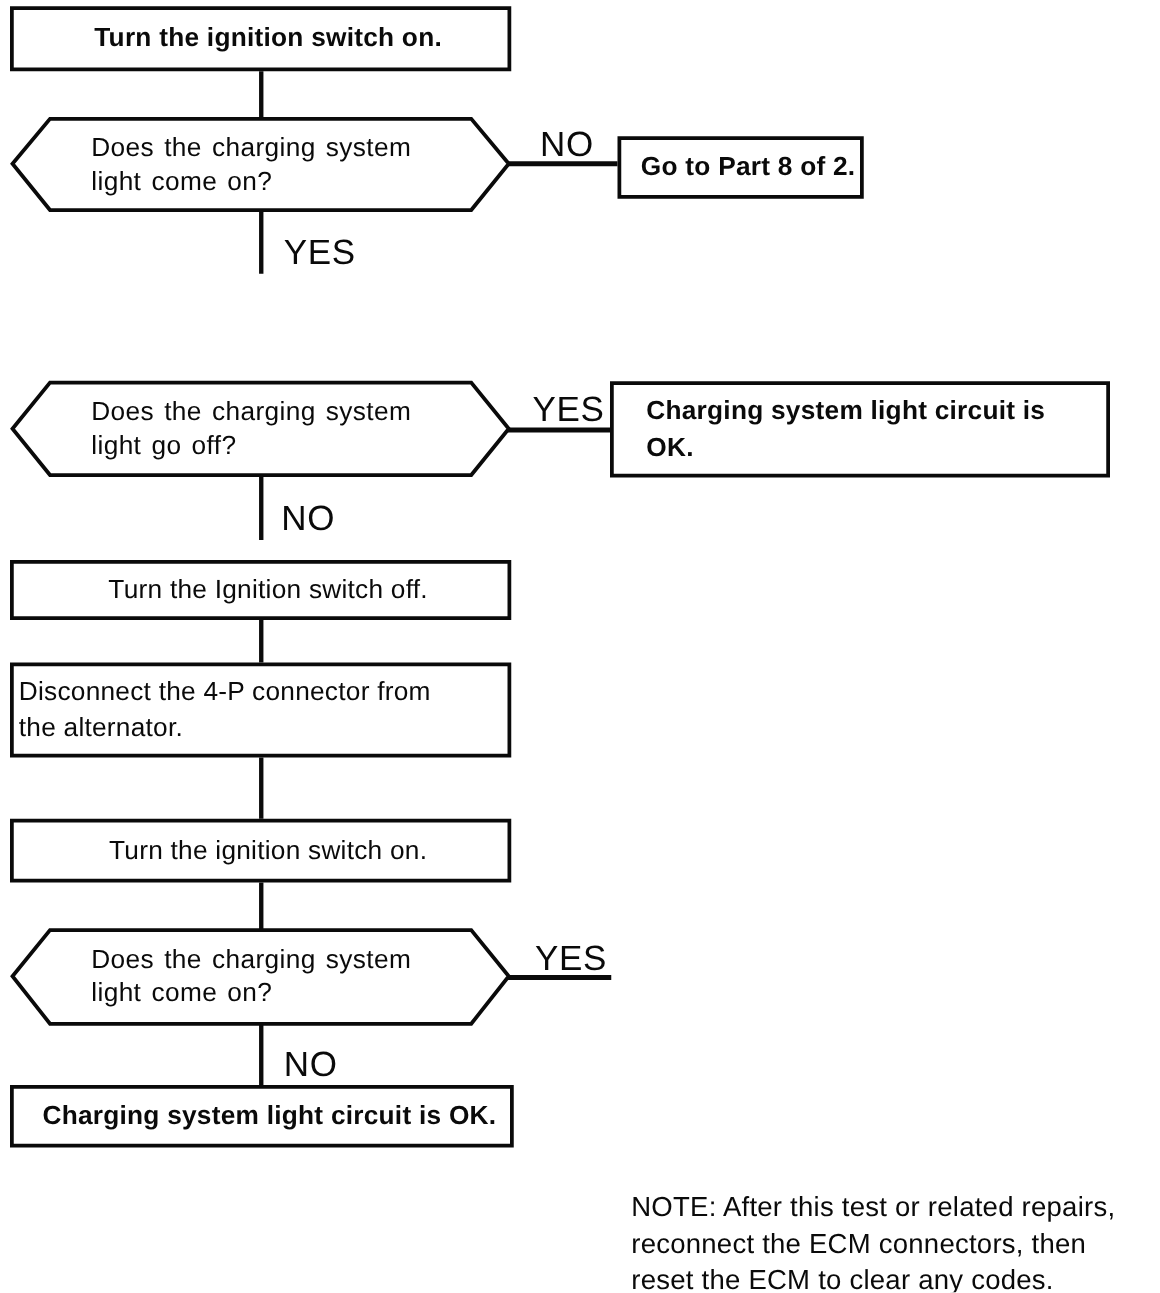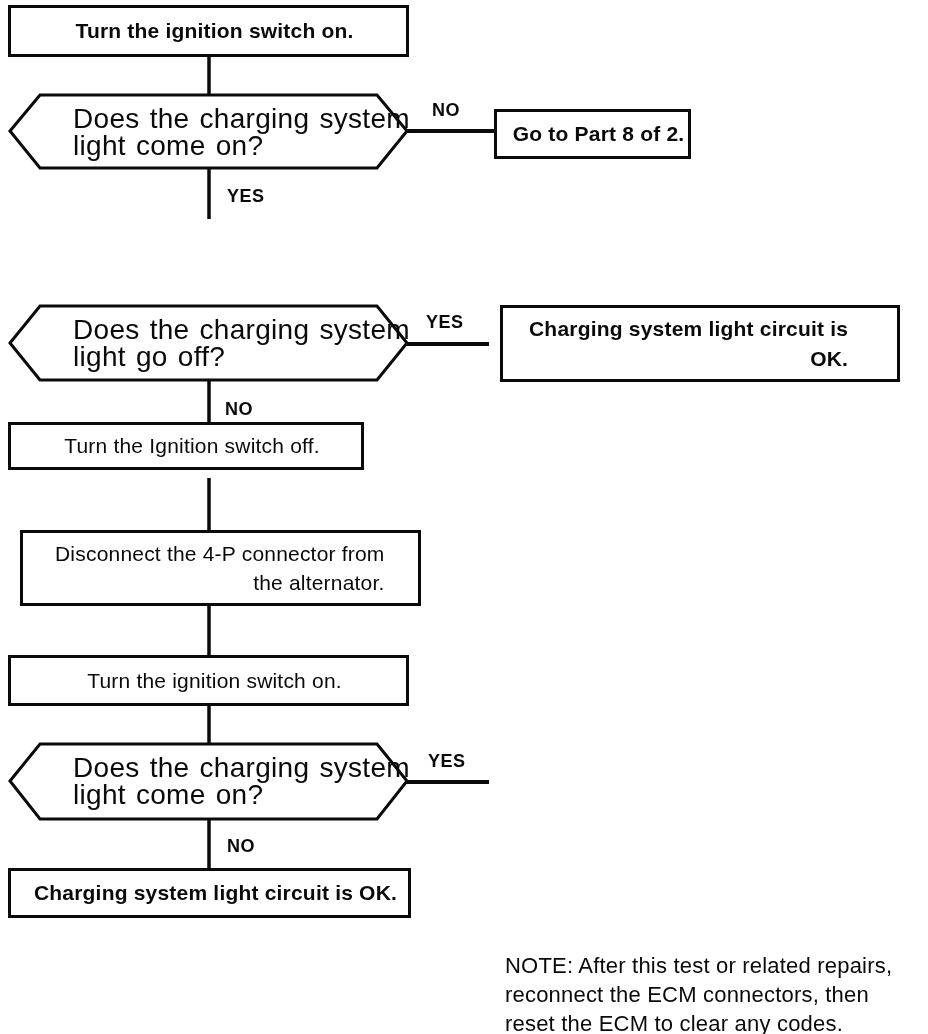--- a/index.html
+++ b/index.html
@@ -34,37 +34,36 @@
     line-height: 28px;
     letter-spacing: 0.2px;
   }
   .box.center {
     justify-content: center;
     text-align: center;
     padding-left: 12px;
   }
   .box.leftpad {
     justify-content: flex-start;
-    text-align: right;
-    margin-left: 12px;
+    text-align: left;
   }
   .bold { font-weight: bold; }
   .multi { white-space: pre-line; }
   .hex-text {
     position: absolute;
-    font-size: 28px;
+    font-size: 21px;
     line-height: 27px;
     white-space: pre-line;
     letter-spacing: 0.3px;
     word-spacing: 2px;
   }
   .lbl {
     position: absolute;
-    font-size: 18px;
-    font-weight: bold;
+    font-size: 28px;
+    font-weight: normal;
     letter-spacing: 0.5px;
   }
   .note {
     position: absolute;
     font-size: 22px;
     line-height: 29px;
     white-space: pre-line;
     letter-spacing: 0.2px;
   }
 </style>
@@ -93,23 +92,23 @@
   </svg>
 
   <div class="box center bold" style="left:8px; top:5px; width:401px; height:52px;">Turn the ignition switch on.</div>
 
   <div class="box center bold" style="left:494px; top:109px; width:197px; height:50px;">Go to Part 8 of 2.</div>
 
 
   <div class="box leftpad bold multi" style="left:488px; top:305px; width:400px; height:77px; padding-left:26px; line-height:30px;">Charging system light circuit is
 OK.</div>
 
-  <div class="box center" style="left:8px; top:422px; width:356px; height:48px;text-align:right;">Turn the Ignition switch off.</div>
+  <div class="box center" style="left:8px; top:448px; width:401px; height:48px;text-align:right;">Turn the Ignition switch off.</div>
 
-  <div class="box leftpad multi" style="left:8px; top:530px; width:401px; height:76px; padding-left:32px; line-height:29px;">Disconnect the 4-P connector from
+  <div class="box leftpad multi" style="left:8px; top:530px; width:401px; height:76px; padding-left:4px; line-height:29px;">Disconnect the 4-P connector from
 the alternator.</div>
 
   <div class="box center" style="left:8px; top:655px; width:401px; height:51px;">Turn the ignition switch on.</div>
 
 
   <div class="box center bold" style="left:8px; top:868px; width:403px; height:50px;">Charging system light circuit is OK.</div>
 
   <div class="hex-text" style="left:73px; top:105px;">Does the charging system
 light come on?</div>
 

